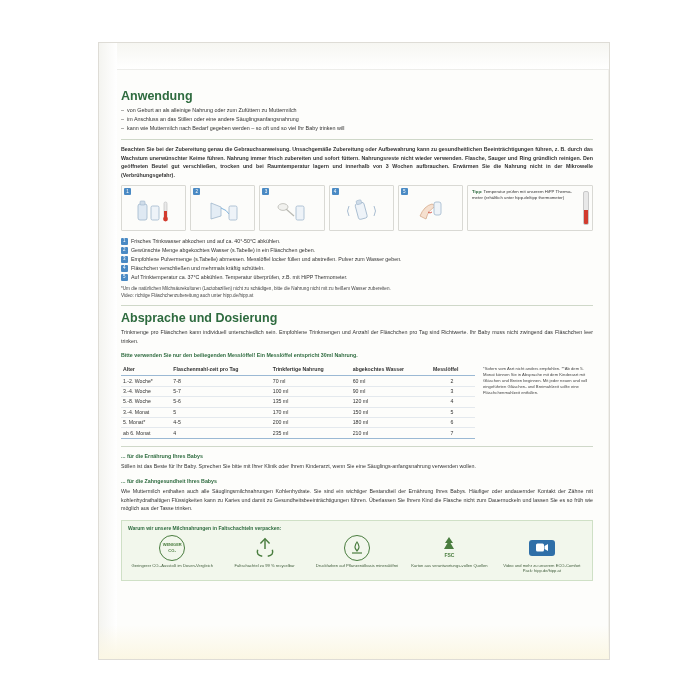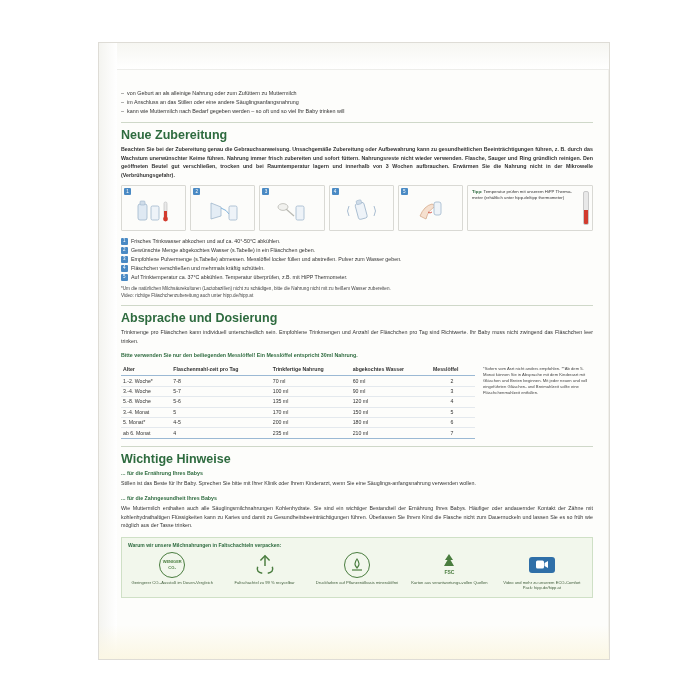--- a/index.html
+++ b/index.html
@@ -173,29 +173,29 @@
 </head>
 <body>
 
 <div class="page">
   <div class="box">
     <div class="box-topstrip"></div>
     <div class="box-sidestrip"></div>
 
     <div class="content">
 
+      <h2 class="sec big">Anwendung</h2>
       <div class="bullets">
         <div>von Geburt an als alleinige Nahrung oder zum Zufüttern zu Muttermilch</div>
         <div>im Anschluss an das Stillen oder eine andere Säuglingsanfangsnahrung</div>
         <div>kann wie Muttermilch nach Bedarf gegeben werden – so oft und so viel Ihr Baby trinken will</div>
       </div>
 
       <div class="greenline"></div>
 
-      <h2 class="sec big">Neue Zubereitung</h2>
       <div class="para" style="font-weight:bold;">Beachten Sie bei der Zubereitung genau die Gebrauchsanweisung. Unsachgemäße Zubereitung oder Aufbewahrung kann zu gesundheitlichen Beeinträchtigungen führen, z. B. durch das Wachstum unerwünschter Keime führen. Nahrung immer frisch zubereiten und sofort füttern. Nahrungsreste nicht wieder verwenden. Flasche, Sauger und Ring gründlich reinigen. Den geöffneten Beutel gut verschließen, trocken und bei Raumtemperatur lagern und innerhalb von 3 Wochen aufbrauchen. Erwärmen Sie die Nahrung nicht in der Mikrowelle (Verbrühungsgefahr).</div>
 
       <div class="steps">
         <div class="step">
           <span class="num">1</span>
           <div class="art">
             <svg width="40" height="26" viewBox="0 0 40 26">
               <rect x="4" y="6" width="9" height="16" rx="2" fill="#dfe9f3" stroke="#9fb6cc" stroke-width="0.8"></rect>
               <rect x="6" y="3" width="5" height="4" rx="1" fill="#cfdce9" stroke="#9fb6cc" stroke-width="0.6"></rect>
               <rect x="17" y="8" width="8" height="14" rx="1.5" fill="#eef3f8" stroke="#9fb6cc" stroke-width="0.8"></rect>
@@ -325,21 +325,20 @@
               <td>210 ml</td>
               <td class="c">7</td>
             </tr>
           </tbody>
         </table>
         <div class="sidenote">*Sofern vom Arzt nicht anders empfohlen. **Ab dem 5. Monat können Sie in Absprache mit dem Kinderarzt mit Gläschen und Breien beginnen. Mit jeder neuen und voll eingeführten Gläschen- und Breimahlzeit sollte eine Fläschchenmahlzeit entfallen.</div>
       </div>
 
       <div class="greenline" style="margin-top:7px;"></div>
 
-      <h2 class="sec big">Wichtige Hinweise</h2>
       <div class="para" style="color:#2e6b3f;font-weight:bold;margin-bottom:2px;">... für die Ernährung Ihres Babys</div>
       <div class="para">Stillen ist das Beste für Ihr Baby. Sprechen Sie bitte mit Ihrer Klinik oder Ihrem Kinderarzt, wenn Sie eine Säuglings-anfangsnahrung verwenden wollen.</div>
       <div class="para" style="color:#2e6b3f;font-weight:bold;margin-bottom:2px;">... für die Zahngesundheit Ihres Babys</div>
       <div class="para">Wie Muttermilch enthalten auch alle Säuglingsmilchnahrungen Kohlenhydrate. Sie sind ein wichtiger Bestandteil der Ernährung Ihres Babys. Häufiger oder andauernder Kontakt der Zähne mit kohlenhydrathaltigen Flüssigkeiten kann zu Karies und damit zu Gesundheitsbeeinträchtigungen führen. Überlassen Sie Ihrem Kind die Flasche nicht zum Dauernuckeln und lassen Sie es so früh wie möglich aus der Tasse trinken.</div>
 
       <div class="ecopanel">
         <div class="ecotitle">Warum wir unsere Milchnahrungen in Faltschachteln verpacken:</div>
         <div class="ecorow">
 
           <div class="ecoitem">

